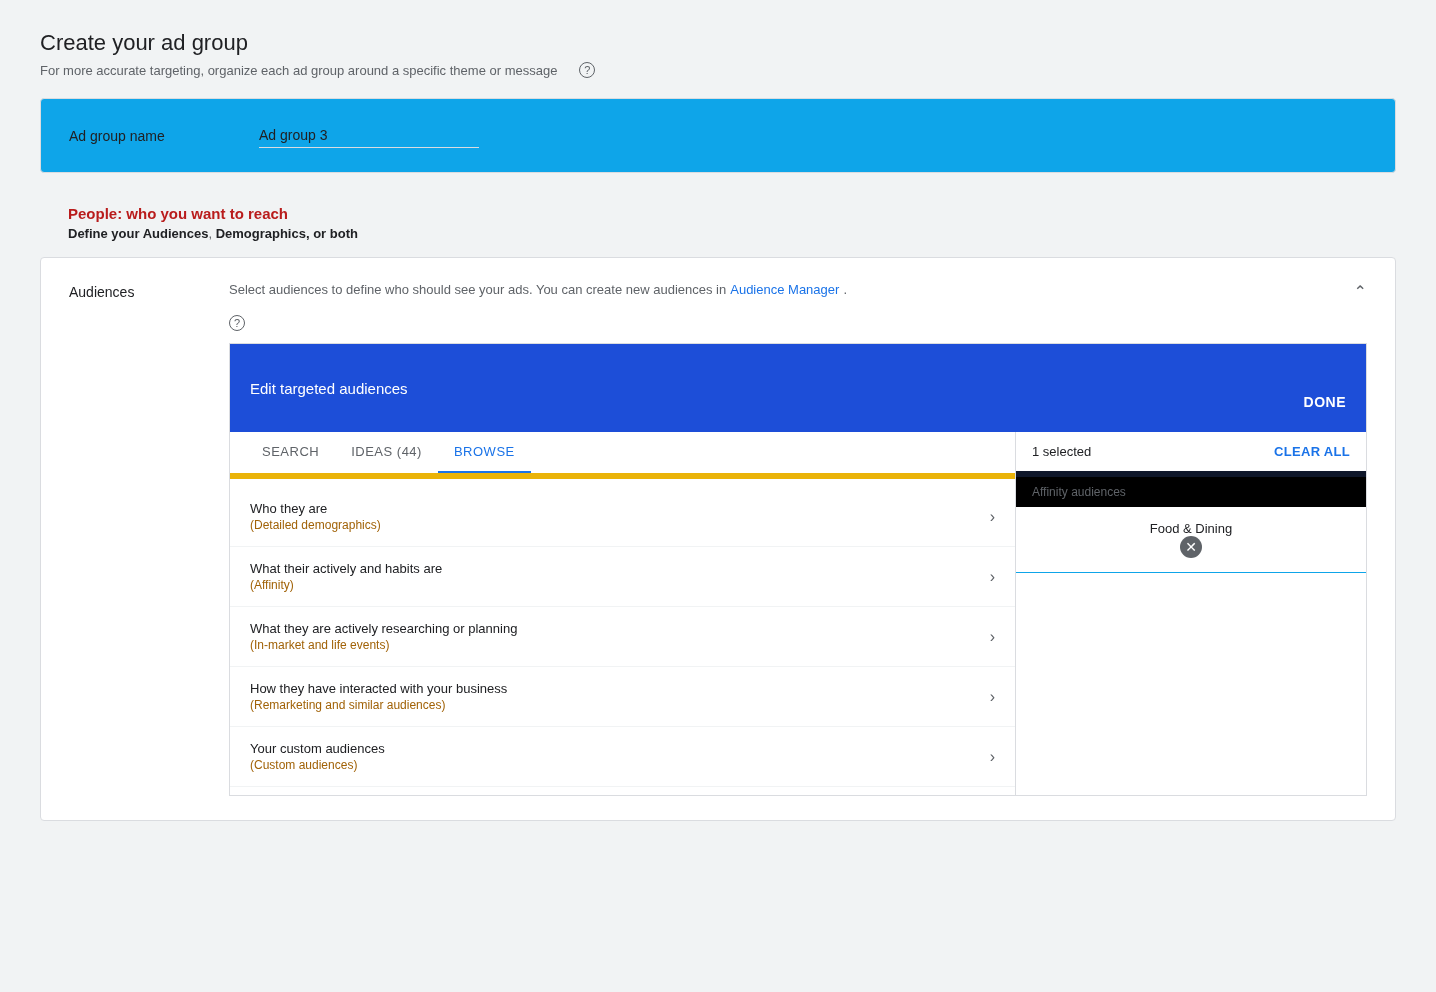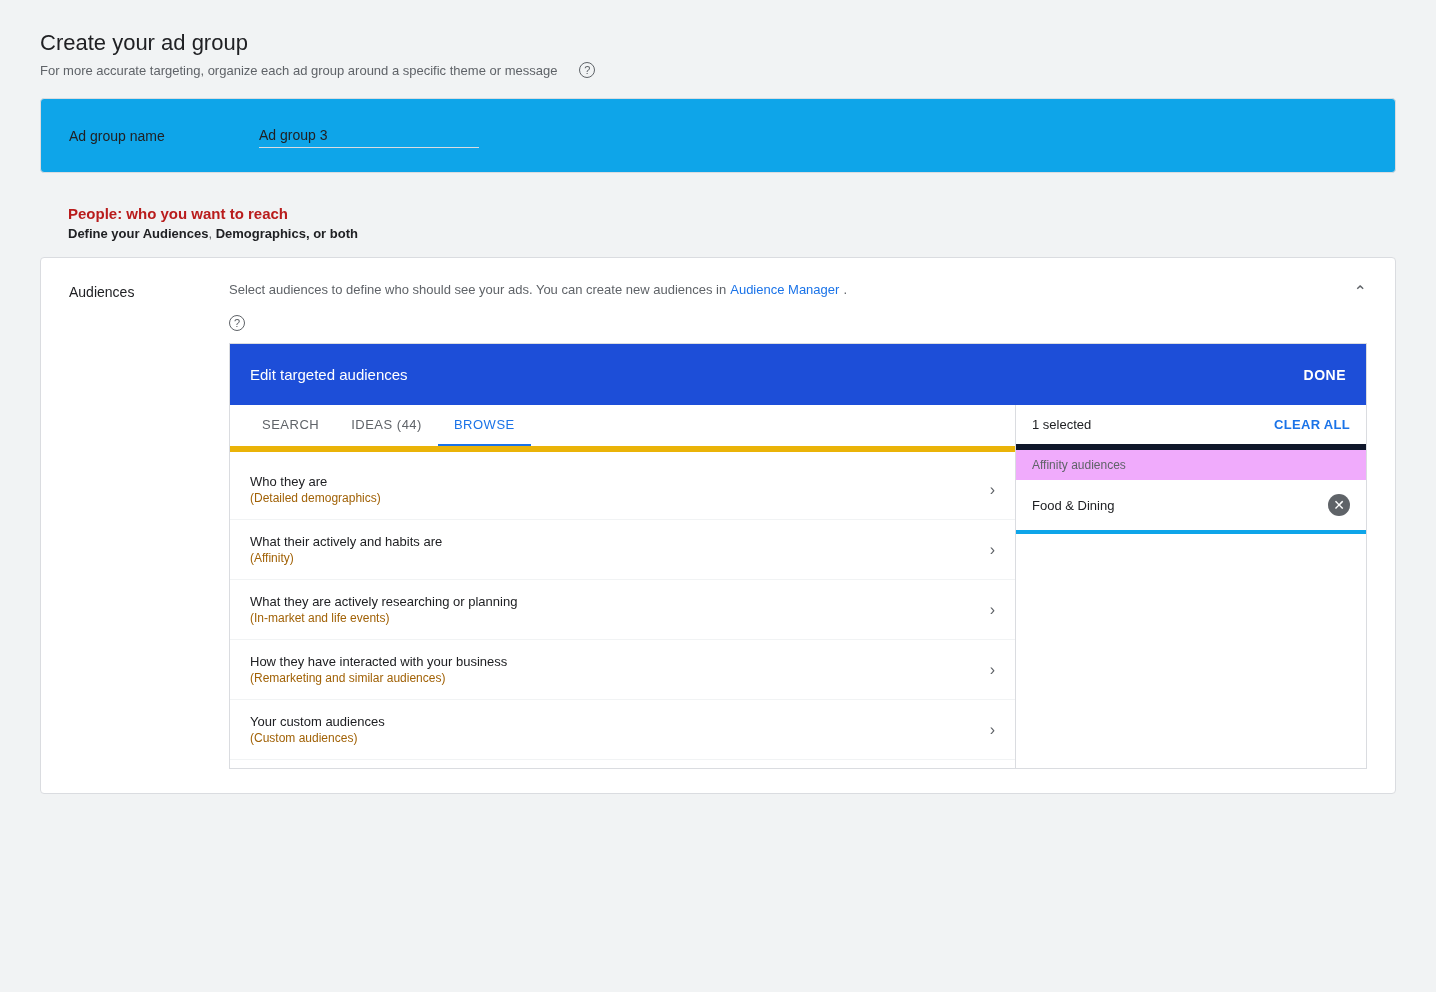--- a/index.html
+++ b/index.html
@@ -170,20 +170,21 @@
     }
 
     .done-button {
       font-size: 14px;
       font-weight: 700;
       color: #fff;
       background: none;
       border: none;
       cursor: pointer;
       letter-spacing: 0.5px;
+      margin-top: 28px;
     }
 
     .edit-panel-body {
       display: flex;
     }
 
     .left-panel {
       flex: 1;
       border-right: 1px solid #dadce0;
     }
@@ -261,32 +262,33 @@
       font-weight: 700;
       color: #1a73e8;
       background: none;
       border: none;
       cursor: pointer;
       letter-spacing: 0.3px;
       text-transform: uppercase;
     }
 
     .affinity-header {
-      background: #f0abfc;
+      background: #000000;
       padding: 8px 16px;
       font-size: 12px;
       color: #5f6368;
     }
 
     .selected-item-row {
       display: flex;
       align-items: center;
       justify-content: space-between;
       padding: 14px 16px;
-      border-bottom: 4px solid #0ea5e9;
+      border-bottom: 1px solid #0ea5e9;
+      flex-direction: column;
     }
 
     .selected-item-name {
       font-size: 13px;
       color: #202124;
     }
 
     .remove-icon {
       width: 22px;
       height: 22px;

